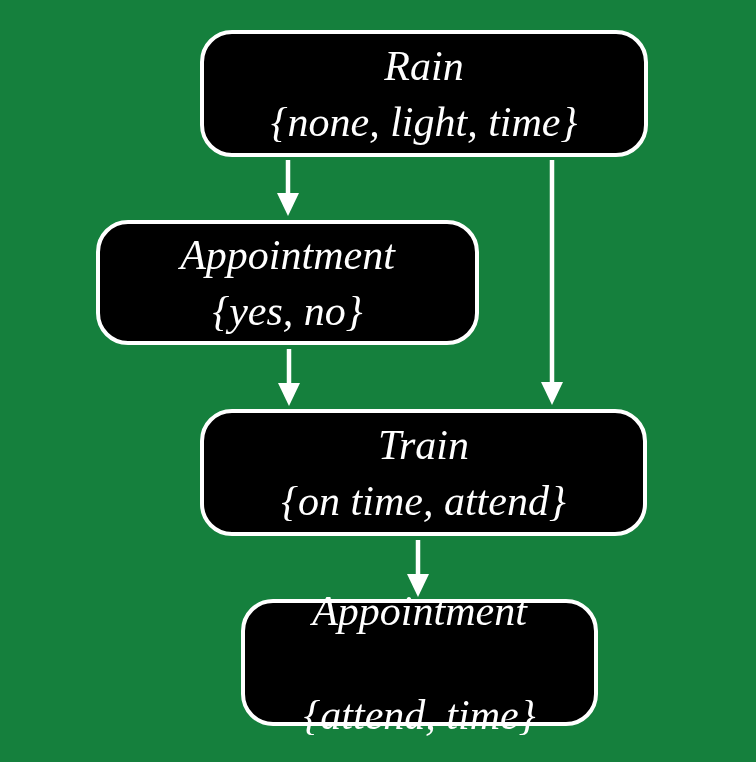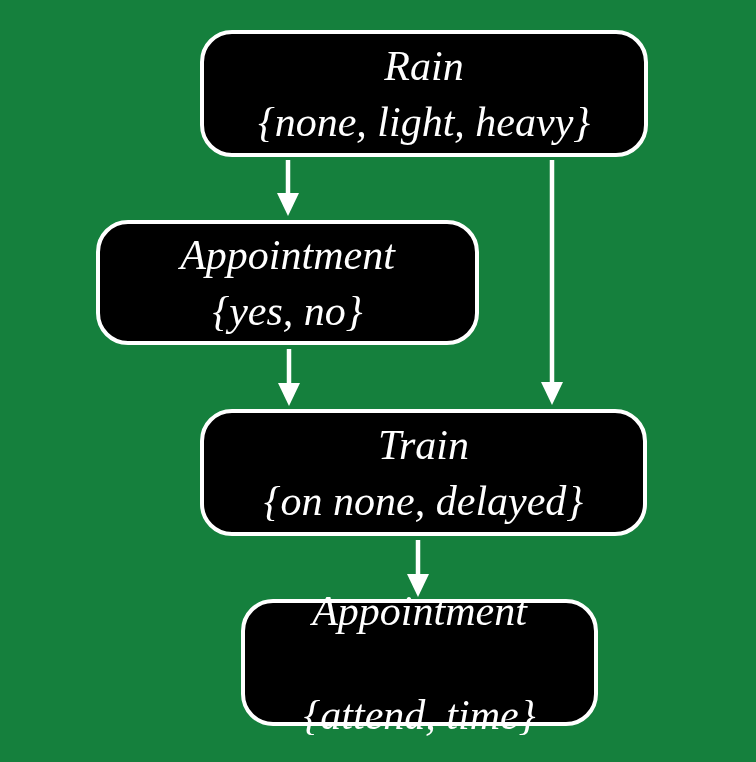--- a/index.html
+++ b/index.html
@@ -80,31 +80,31 @@
     </g>
 
     <g>
       <line x1="418" y1="540" x2="418" y2="575"></line>
       <polygon points="418,597 407,574 429,574"></polygon>
     </g>
   </svg>
 
   <div class="node" id="node-rain">
     <div class="node-label">Rain</div>
-    <div class="node-domain">{none, light, heavy}</div>
+    <div class="node-domain">{none, light, time}</div>
   </div>
 
   <div class="node" id="node-maintenance">
     <div class="node-label">Appointment</div>
     <div class="node-domain">{yes, no}</div>
   </div>
 
   <div class="node" id="node-train">
     <div class="node-label">Train</div>
-    <div class="node-domain">{on none, delayed}</div>
+    <div class="node-domain">{on time, attend}</div>
   </div>
 
   <div class="node" id="node-appointment">
     <div class="node-label">Appointment</div>
     <div class="node-domain">{attend, time}</div>
   </div>
 
 </div>
 
 </body></html>

